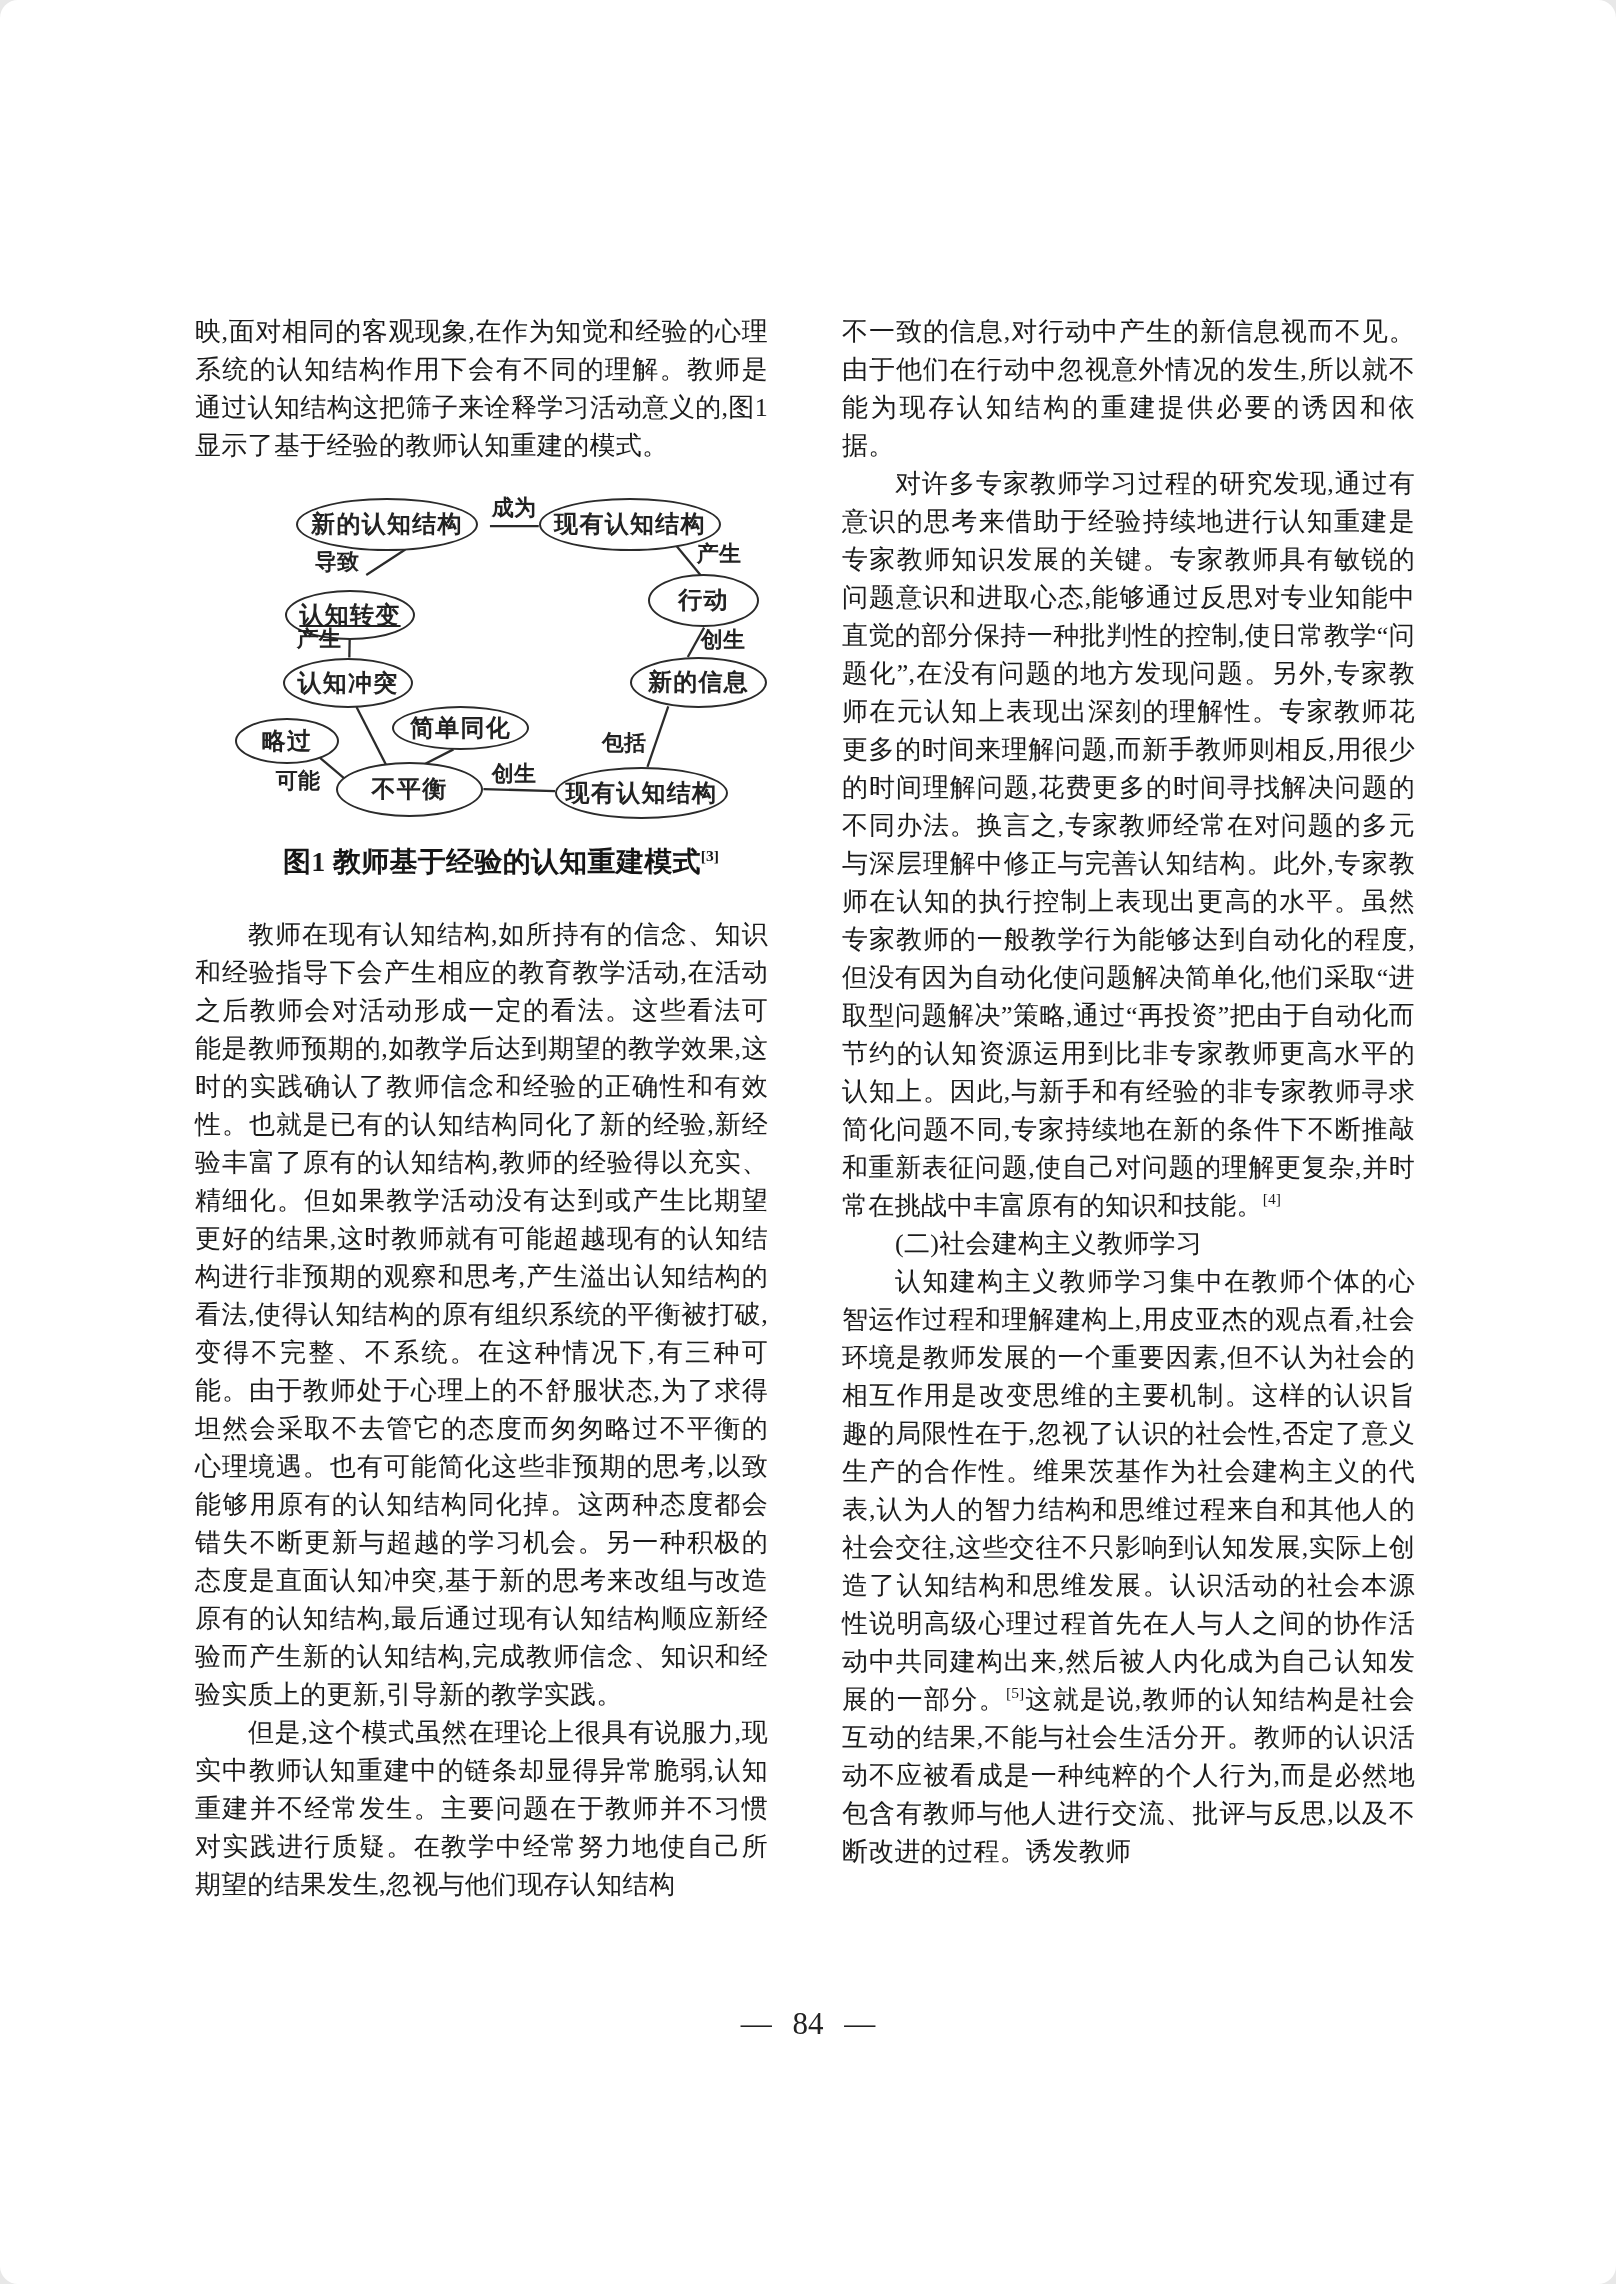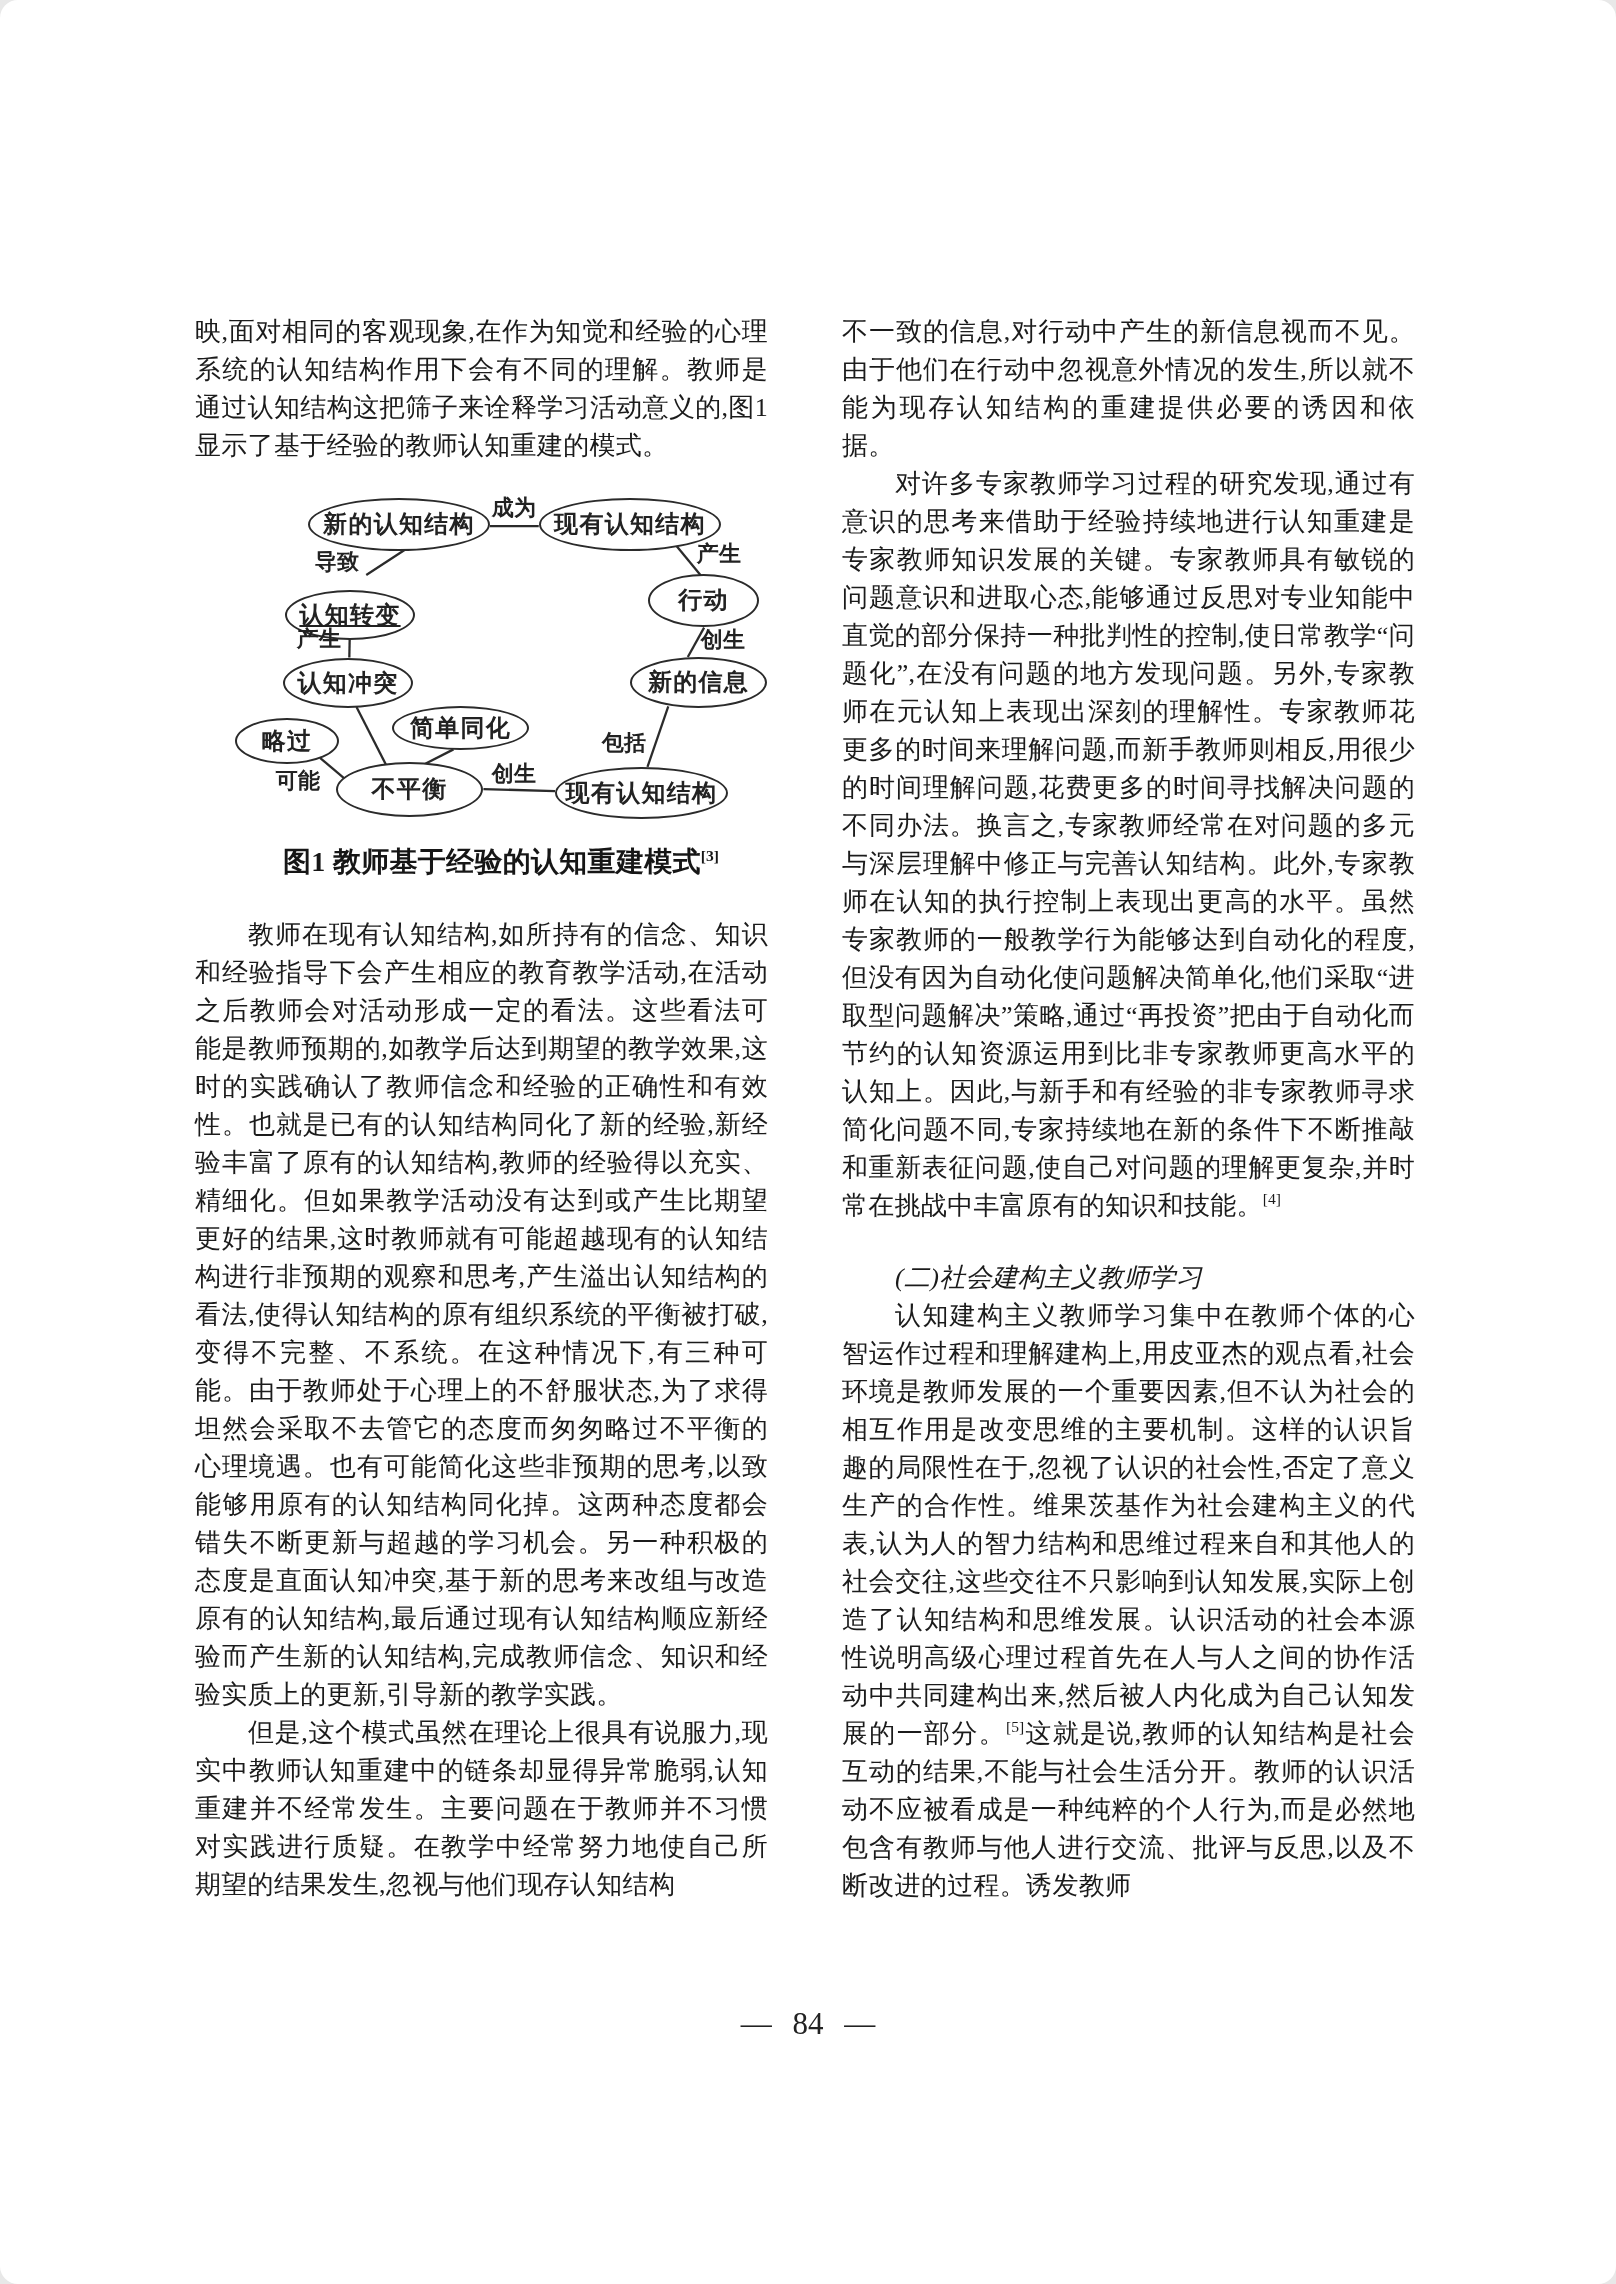--- a/index.html
+++ b/index.html
@@ -9,21 +9,21 @@
     overflow:hidden;margin:0 auto;border-radius:18px;
   }
   .col{
     position:absolute;width:573px;font-size:26px;line-height:38px;
     text-align:justify;text-justify:inter-character;letter-spacing:0.3px;
   }
   .col-left{left:195px;top:313px;}
   .col-right{left:842px;top:313px;}
   .col p{margin:0;padding:0;}
   p.indent{text-indent:53px;}
-  p.subhead{font-style:italic;margin-top:34px;}
+  p.subhead{}
   sup{font-size:15.6px;line-height:0;vertical-align:super;letter-spacing:0;}
   .figure{margin:23.5px 0 35px 13px;width:586px;}
   .fig-canvas{position:relative;width:586px;height:345px;}
   .fig-svg{position:absolute;left:0;top:0;}
   .fig-node{
     position:absolute;box-sizing:border-box;border:2.3px solid #2b2b2b;border-radius:50%;
     background:#fff;display:flex;align-items:center;justify-content:center;
     font-size:24px;font-weight:700;letter-spacing:1.3px;white-space:nowrap;color:#222;
   }
   .fig-edge-label{
@@ -52,21 +52,21 @@
             <line x1="720" y1="88" x2="757" y2="133" stroke="#2b2b2b" stroke-width="3.5"></line>
             <line x1="762" y1="213" x2="737" y2="258" stroke="#2b2b2b" stroke-width="3.5"></line>
             <line x1="707" y1="334" x2="675" y2="427" stroke="#2b2b2b" stroke-width="3.5"></line>
             <line x1="423" y1="461" x2="533" y2="464" stroke="#2b2b2b" stroke-width="3.5"></line>
             <line x1="172" y1="413" x2="212" y2="447" stroke="#2b2b2b" stroke-width="3.5"></line>
             <line x1="377" y1="400" x2="330" y2="424" stroke="#2b2b2b" stroke-width="3.5"></line>
             <line x1="228" y1="335" x2="273" y2="423" stroke="#2b2b2b" stroke-width="3.5"></line>
             <line x1="218" y1="207" x2="217" y2="259" stroke="#2b2b2b" stroke-width="3.5"></line>
             <line x1="243" y1="132" x2="303" y2="93" stroke="#2b2b2b" stroke-width="3.5"></line>
           </svg>
-          <div class="fig-node" style="left: 100px; top: 9px; width: 182px; height: 53px;">新的认知结构</div>
+          <div class="fig-node" style="left: 88px; top: 9px; width: 182px; height: 53px;">新的认知结构</div>
           <div class="fig-node" style="left: 331px; top: 9px; width: 182px; height: 53px;">现有认知结构</div>
           <div class="fig-node" style="left: 440px; top: 85px; width: 111px; height: 53px;">行动</div>
           <div class="fig-node" style="left: 422px; top: 168px; width: 137px; height: 51px;">新的信息</div>
           <div class="fig-node" style="left: 347px; top: 278px; width: 173px; height: 52px;">现有认知结构</div>
           <div class="fig-node" style="left: 128px; top: 273px; width: 147px; height: 55px;">不平衡</div>
           <div class="fig-node" style="left: 27px; top: 229px; width: 104px; height: 46px;">略过</div>
           <div class="fig-node" style="left: 184px; top: 217px; width: 137px; height: 44px;">简单同化</div>
           <div class="fig-node" style="left: 75px; top: 169px; width: 130px; height: 50px;">认知冲突</div>
           <div class="fig-node" style="left: 77px; top: 101px; width: 130px; height: 50px; text-decoration: underline;">认知转变</div>
           <div class="fig-edge-label" style="left: 306px; top: 19.5px;">成为</div>

